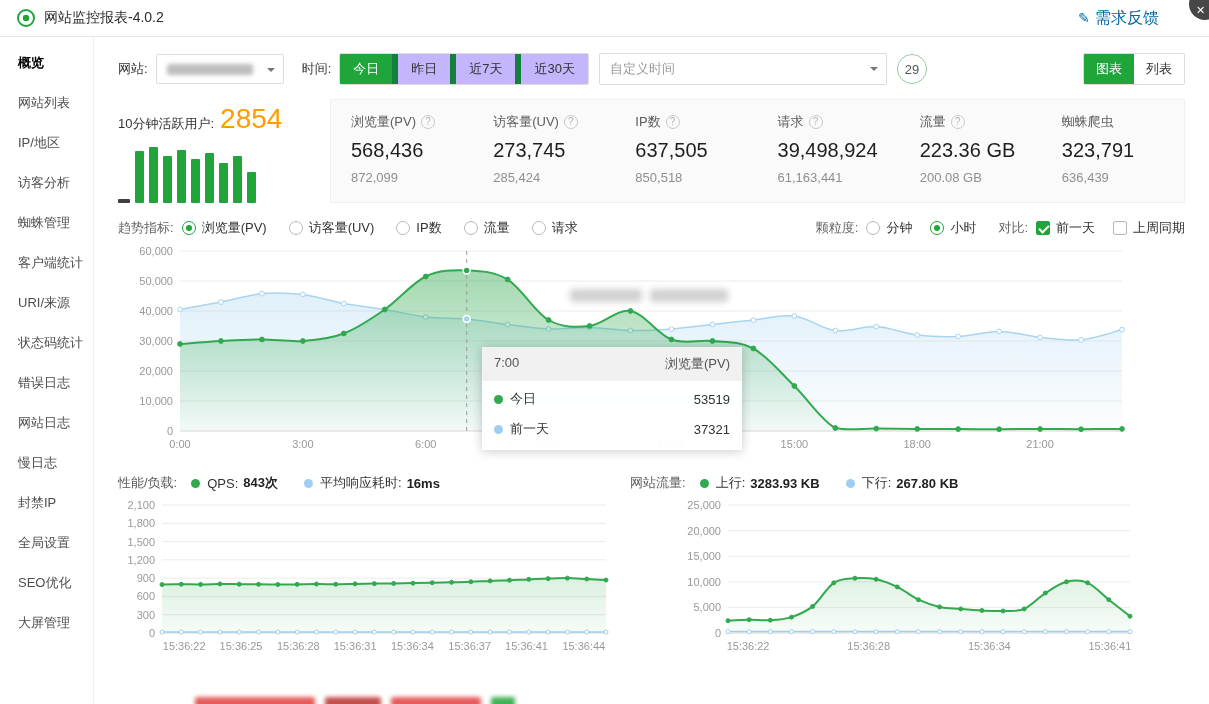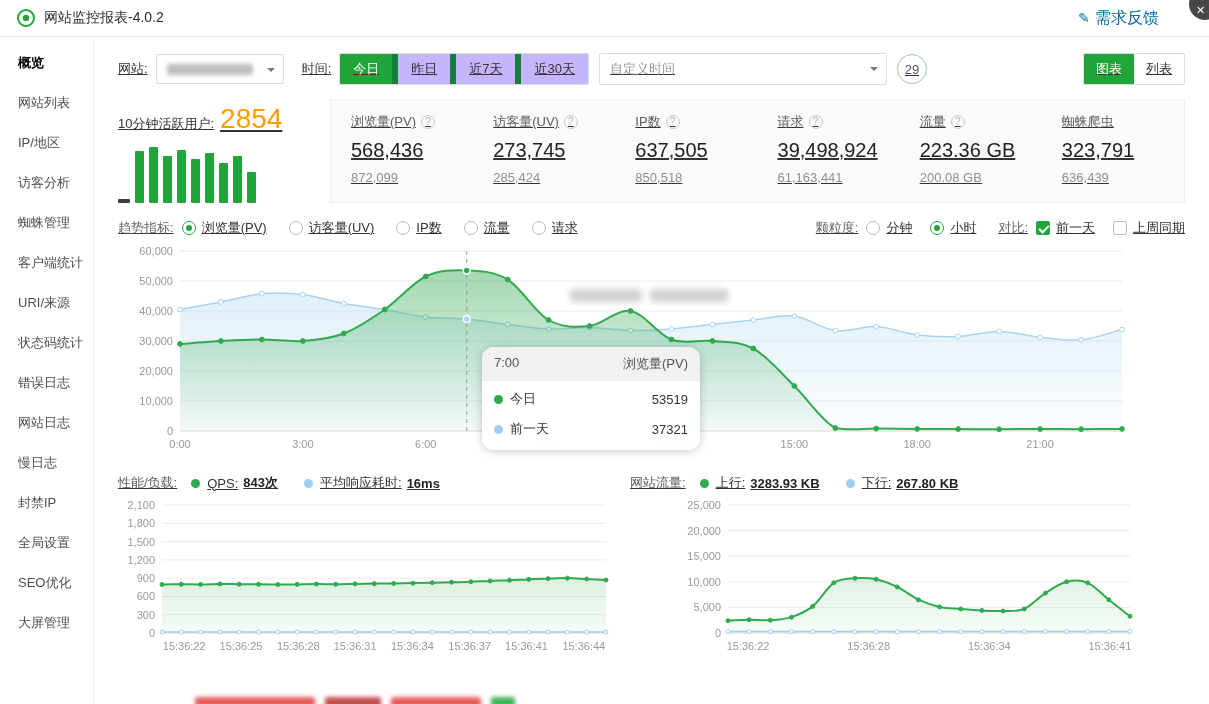--- a/index.html
+++ b/index.html
@@ -19,21 +19,21 @@
   .pencil { margin-right:5px; font-style:normal; }
   .pencil::before { content:"✎"; font-size:14px; }
   .close-btn { position:absolute; top:-12px; right:-12px; width:32px; height:32px; border-radius:50%; background:#474747; z-index:50; cursor:pointer; }
   .close-btn::after { content:"✕"; position:absolute; left:7px; bottom:3px; color:#fff; font-size:11px; }
 
   
   .main { display:flex; height:667px; }
   .sidebar { width:94px; flex-shrink:0; border-right:1px solid #f0f0f0; padding-top:6px; background:#fff; }
   .side-item { height:40px; display:flex; align-items:center; padding-left:18px; font-size:13px; color:#4d4d4d; cursor:pointer; }
   .side-item.active { color:#000; font-weight:bold; }
-  .content { flex:1; min-width:0; padding:8px 24px 0 24px; position:relative;text-decoration:underline; }
+  .content { flex:1; min-width:0; padding:8px 24px 0 24px; position:relative; }
 
   
   .filters { display:flex; align-items:center; height:36px; margin-top:6px; }
   .flabel { margin-right:8px; color:#333; }
   .flabel.gray { color:#666; }
   .select { border:1px solid #dcdcdc; border-radius:2px; height:30px; display:flex; align-items:center; padding:0 22px 0 10px; position:relative; background:#fff; cursor:pointer; }
   .caret { position:absolute; right:8px; top:13px; width:0; height:0; border:4px solid transparent; border-top-color:#777; }
   .site-select { width:128px; margin-right:18px; }
   .blur-block { width:86px; height:11px; background:#bdbdbd; border-radius:2px; filter:blur(2px); }
   .time-group { display:flex; border:1px solid #dcdcdc; border-radius:2px; overflow:hidden; }
@@ -75,21 +75,21 @@
   .trend-right { margin-left:auto; display:flex; align-items:center; }
   .trend-right .radio-item { margin-right:18px; }
   .trend-right .flabel { margin-left:4px; }
 
   
   .main-chart-wrap { position:relative; margin-top:6px; height:216px; }
   #chart-main { display:block; }
   .wm { position:absolute; left:452px; top:46px; display:flex; gap:8px; }
   .wm-block { height:13px; background:#c6c6c6; border-radius:2px; filter:blur(3px); opacity:.8; }
   .wm-block.w1 { width:72px; } .wm-block.w2 { width:78px; }
-  .chart-tooltip { position:absolute; left:364px; top:104px; width:218px; background:rgba(255,255,255,.97); border-radius:12px; box-shadow:0 1px 10px rgba(0,0,0,.22); z-index:5; overflow:hidden; }
+  .chart-tooltip { position:absolute; left:364px; top:104px; width:260px; background:rgba(255,255,255,.97); border-radius:0; box-shadow:0 1px 10px rgba(0,0,0,.22); z-index:5; overflow:hidden; }
   .tt-head { display:flex; justify-content:space-between; background:#f1f1f1; color:#555; padding:8px 12px; font-size:13px; }
   .tt-row { display:flex; align-items:center; padding:9px 12px 3px 12px; font-size:13px; color:#333; }
   .tt-row:last-child { padding-bottom:12px; }
   .tt-val { margin-left:auto; }
   .tt-name { margin-left:0; }
 
   .dot { width:9px; height:9px; border-radius:50%; display:inline-block; margin-right:7px; flex-shrink:0; }
   .dot.green { background:#31a94f; }
   .dot.blue { background:#9fcef0; }
 

